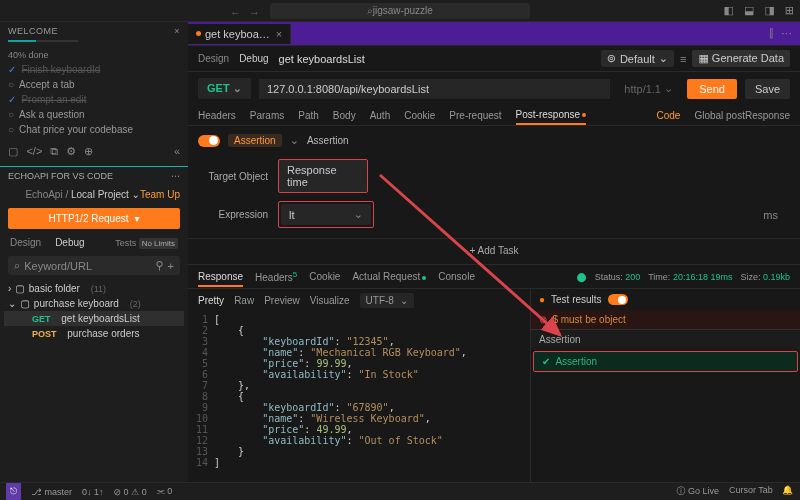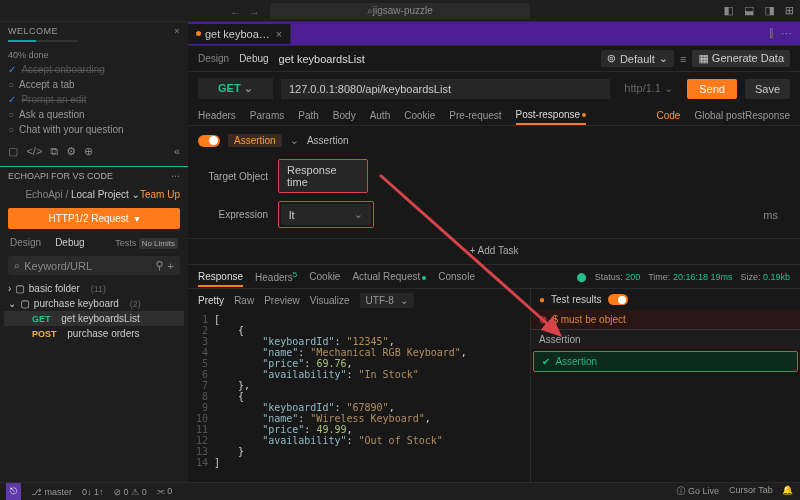--- a/index.html
+++ b/index.html
@@ -49,23 +49,23 @@
 
 .subhdr { display: flex; align-items: center; padding: 4px 10px; gap: 10px; border-bottom: 1px solid #2a2a2a; }
 .subhdr .mode { font-size: 10px; color: #888; }
 .subhdr .mode.active { color: #ccc; }
 .subhdr .title { font-size: 11px; color: #ddd; }
 .subhdr .right { margin-left: auto; display: flex; gap: 6px; align-items: center; }
 .dropdown { background: #2a2a2a; padding: 2px 6px; border-radius: 2px; display: flex; align-items: center; gap: 4px; }
 .gen-btn { background: #303030; padding: 2px 6px; border-radius: 2px; text-align: right; }
 
 .url-row { display: flex; align-items: center; padding: 6px 10px; gap: 8px; }
-.url-row .method { background: #262626; padding: 4px 20px; border-radius: 2px 0 0 2px; color: #1fc28b; font-weight: 600; }
+.url-row .method { background: #262626; padding: 4px 9px; border-radius: 2px 0 0 2px; color: #1fc28b; font-weight: 600; }
 .url-row .url { flex: 1; background: #262626; padding: 4px 8px; color: #ccc; }
-.url-row .proto { color: #666; padding: 4px 6px; display: flex; gap: 3px; }
+.url-row .proto { color: #666; padding: 4px 6px; display: flex; align-items: center; gap: 3px; }
 .btn-send { background: #ff7a1a; color: #fff; padding: 4px 12px; border-radius: 2px; font-weight: 500; }
 .btn-save { background: #2a2a2a; padding: 4px 10px; border-radius: 2px; color: #ccc; }
 
 .req-tabs { display: flex; gap: 14px; padding: 4px 10px; border-bottom: 1px solid #2a2a2a; font-size: 10px; color: #999; align-items: center; }
 .req-tabs .t.active { color: #ddd; border-bottom: 2px solid #ff7a1a; padding-bottom: 3px; margin-bottom: -4px; }
 .req-tabs .t .dot { width: 4px; height: 4px; background: #ff7a1a; border-radius: 50%; display: inline-block; margin-left: 2px; vertical-align: middle; }
 .req-tabs .rlink { margin-left: auto; color: #ff9a3a; }
 .req-tabs .rlink2 { color: #999; }
 
 .assert-row { display: flex; align-items: center; gap: 8px; padding: 8px 10px; }
@@ -150,37 +150,37 @@
 <div class="sidebar">
   <div class="panel-hdr">
     <span>WELCOME</span>
     <span class="x">×</span>
   </div>
   <div class="progress"></div>
   <div class="welcome">
     <div style="color:#888; font-size:9px; padding:2px 0;">40% done</div>
     <div class="witem">
         <span class="check">✓</span>
-        <span class="done">Accept onboarding</span>
+        <span class="done">Finish keyboardId</span>
       </div>
     <div class="witem">
         <span style="color:#666">○</span>
         <span>Accept a tab</span>
       </div>
     <div class="witem">
         <span class="check">✓</span>
         <span class="done">Prompt an edit</span>
       </div>
     <div class="witem">
         <span style="color:#666">○</span>
         <span>Ask a question</span>
       </div>
     <div class="witem">
         <span style="color:#666">○</span>
-        <span>Chat with your question</span>
+        <span>Chat price your codebase</span>
       </div>
   </div>
 
   <div class="echo-icons">
     <span>▢</span>
     <span>&lt;/&gt;</span>
     <span>⧉</span>
     <span>⚙</span>
     <span>⊕</span>
     <span style="margin-left:auto">«</span>
@@ -315,21 +315,21 @@
           <span class="enc">
               <span>UTF-8</span>
               <span>⌄</span>
             </span>
         </div>
         <div class="code" id="code-block">
             <div class="line"><span class="gutter">1</span>[</div>
             <div class="line"><span class="gutter">2</span>    {</div>
             <div class="line"><span class="gutter">3</span>        <span class="ck">"keyboardId"</span>: <span class="cs">"12345"</span>,</div>
             <div class="line"><span class="gutter">4</span>        <span class="ck">"name"</span>: <span class="cs">"Mechanical RGB Keyboard"</span>,</div>
-            <div class="line"><span class="gutter">5</span>        <span class="ck">"price"</span>: <span class="cn">69.76</span>,</div>
+            <div class="line"><span class="gutter">5</span>        <span class="ck">"price"</span>: <span class="cn">99.99</span>,</div>
             <div class="line"><span class="gutter">6</span>        <span class="ck">"availability"</span>: <span class="cs">"In Stock"</span></div>
             <div class="line"><span class="gutter">7</span>    },</div>
             <div class="line"><span class="gutter">8</span>    {</div>
             <div class="line"><span class="gutter">9</span>        <span class="ck">"keyboardId"</span>: <span class="cs">"67890"</span>,</div>
             <div class="line"><span class="gutter">10</span>        <span class="ck">"name"</span>: <span class="cs">"Wireless Keyboard"</span>,</div>
             <div class="line"><span class="gutter">11</span>        <span class="ck">"price"</span>: <span class="cn">49.99</span>,</div>
             <div class="line"><span class="gutter">12</span>        <span class="ck">"availability"</span>: <span class="cs">"Out of Stock"</span></div>
             <div class="line"><span class="gutter">13</span>    }</div>
             <div class="line"><span class="gutter">14</span>]</div>
           </div>

